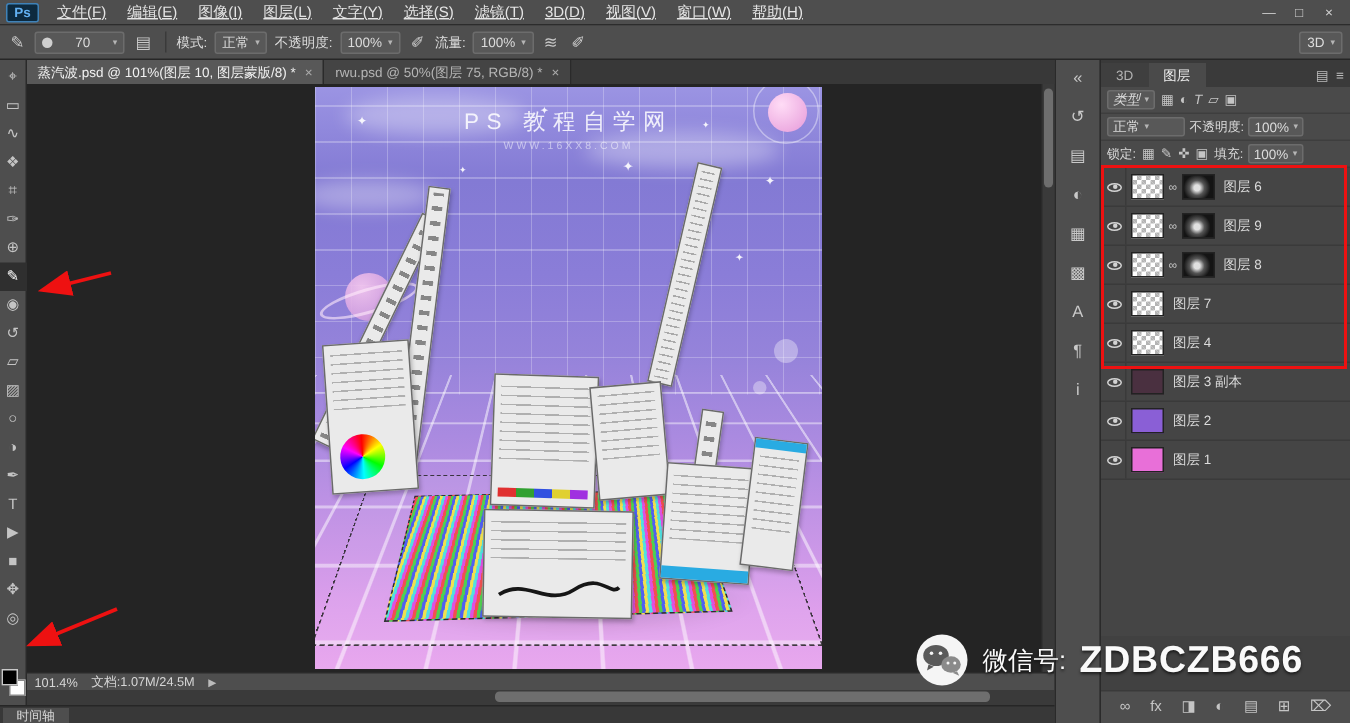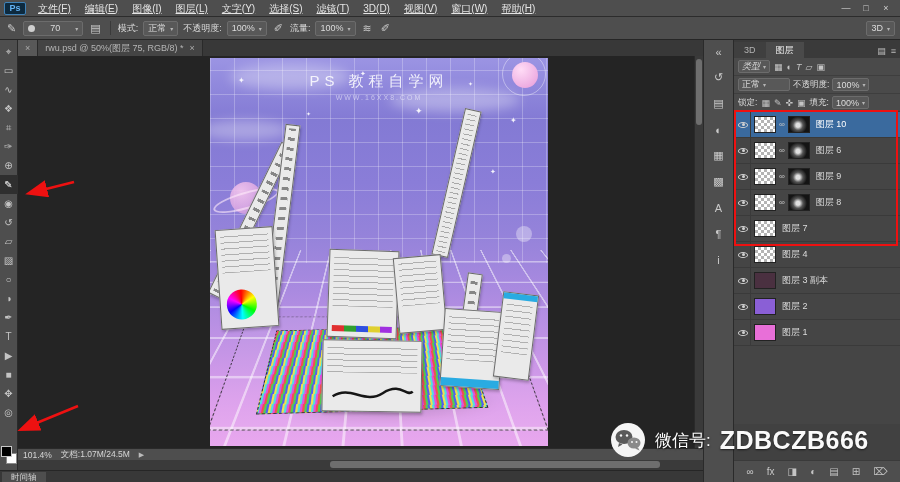--- a/index.html
+++ b/index.html
@@ -242,20 +242,21 @@
     </div>
   <div class="swatches" style="position:absolute;left:0;top:440px;z-index:16;">
     <span class="fg-swatch"></span>
     <span class="bg-swatch"></span>
   </div>
 
   <div class="docwin">
     <div class="tabbar">
 
     <div class="doc-tab selected">
+          <span>蒸汽波.psd @ 101%(图层 10, 图层蒙版/8) *</span>
           <span class="tab-close"></span>
         </div>
         <div class="doc-tab">
           <span>rwu.psd @ 50%(图层 75, RGB/8) *</span>
           <span class="tab-close"></span>
         </div>
       </div>
 
     <div class="canvas-area">
       <div class="doc-image">
@@ -404,29 +405,20 @@
           <span class="lp-ico">▣</span>
         </span>
       <span class="lp-label">填充:</span>
       <span class="lp-dd">
           <span>100%</span>
         </span>
     </div>
 
     <div class="lp-list">
 
-    <div class="layer-row selected">
-          <span class="eye-cell">
-            <span class="eye"></span>
-          </span>
-          <span class="thumb thumb-main checker"></span>
-          <span class="chain mask-only"></span>
-          <span class="thumb mask-thumb mask-only"></span>
-          <span class="layer-name">图层 10</span>
-        </div>
         <div class="layer-row">
           <span class="eye-cell">
             <span class="eye"></span>
           </span>
           <span class="thumb thumb-main checker"></span>
           <span class="chain mask-only"></span>
           <span class="thumb mask-thumb mask-only"></span>
           <span class="layer-name">图层 6</span>
         </div>
         <div class="layer-row">

